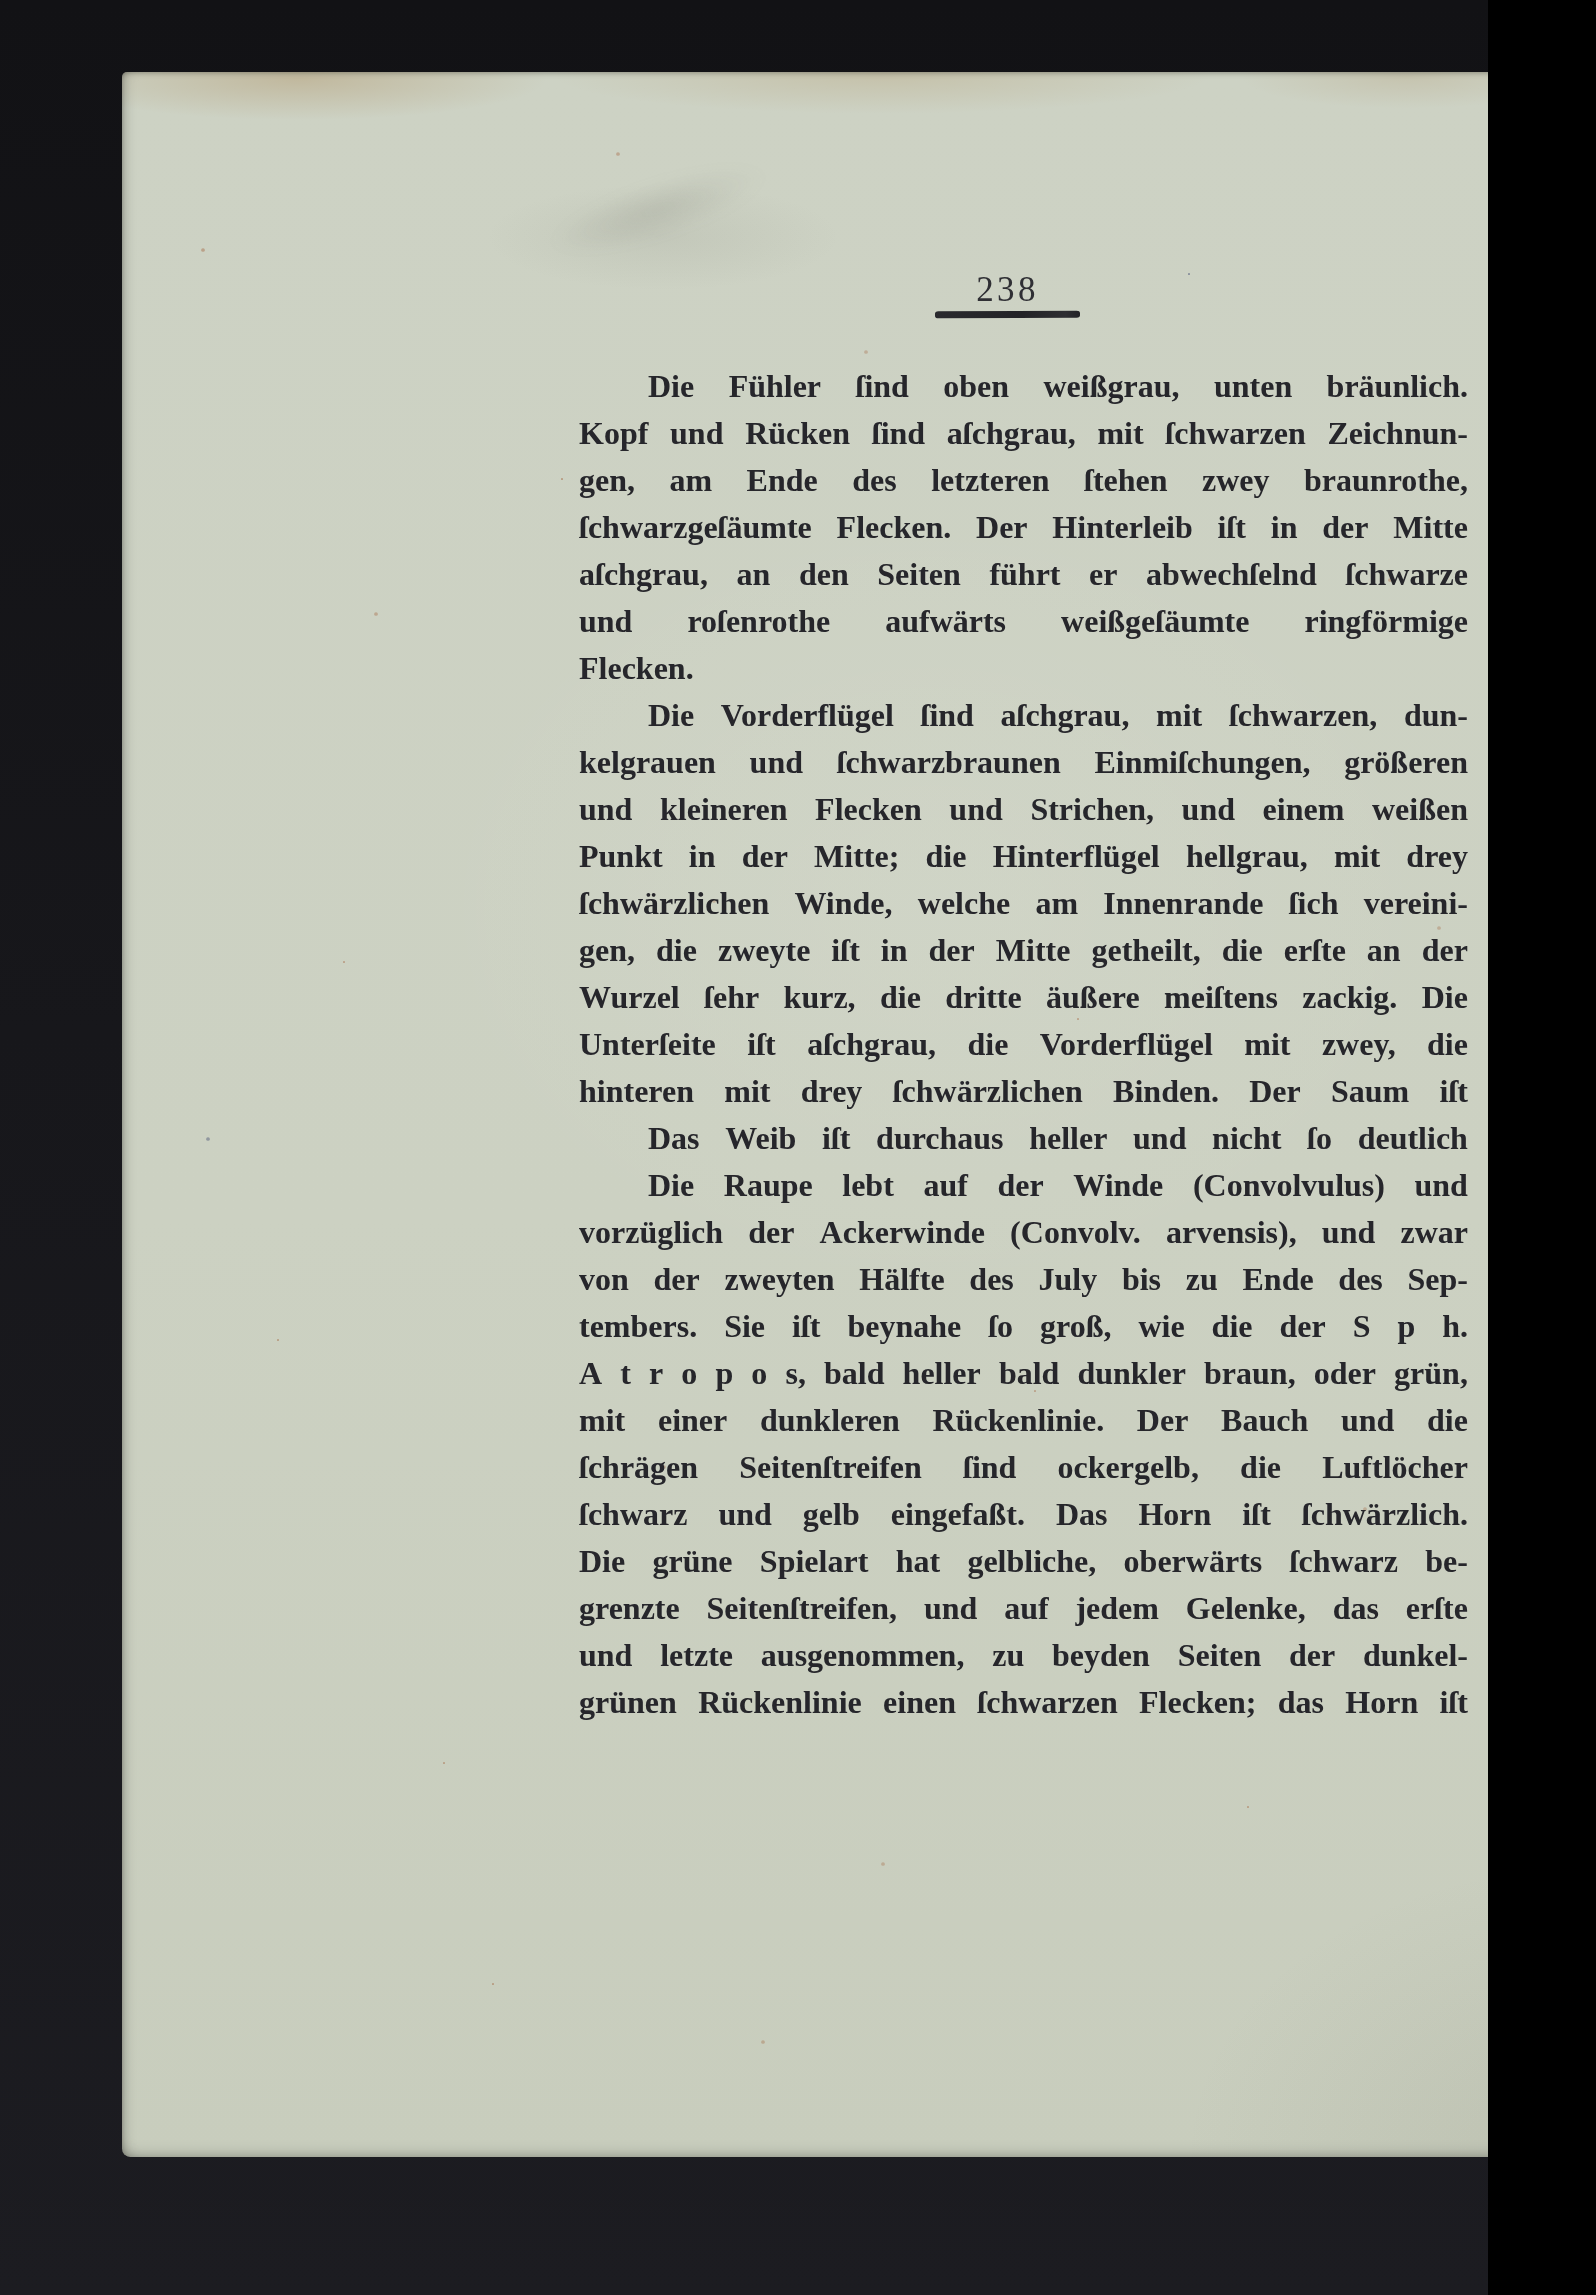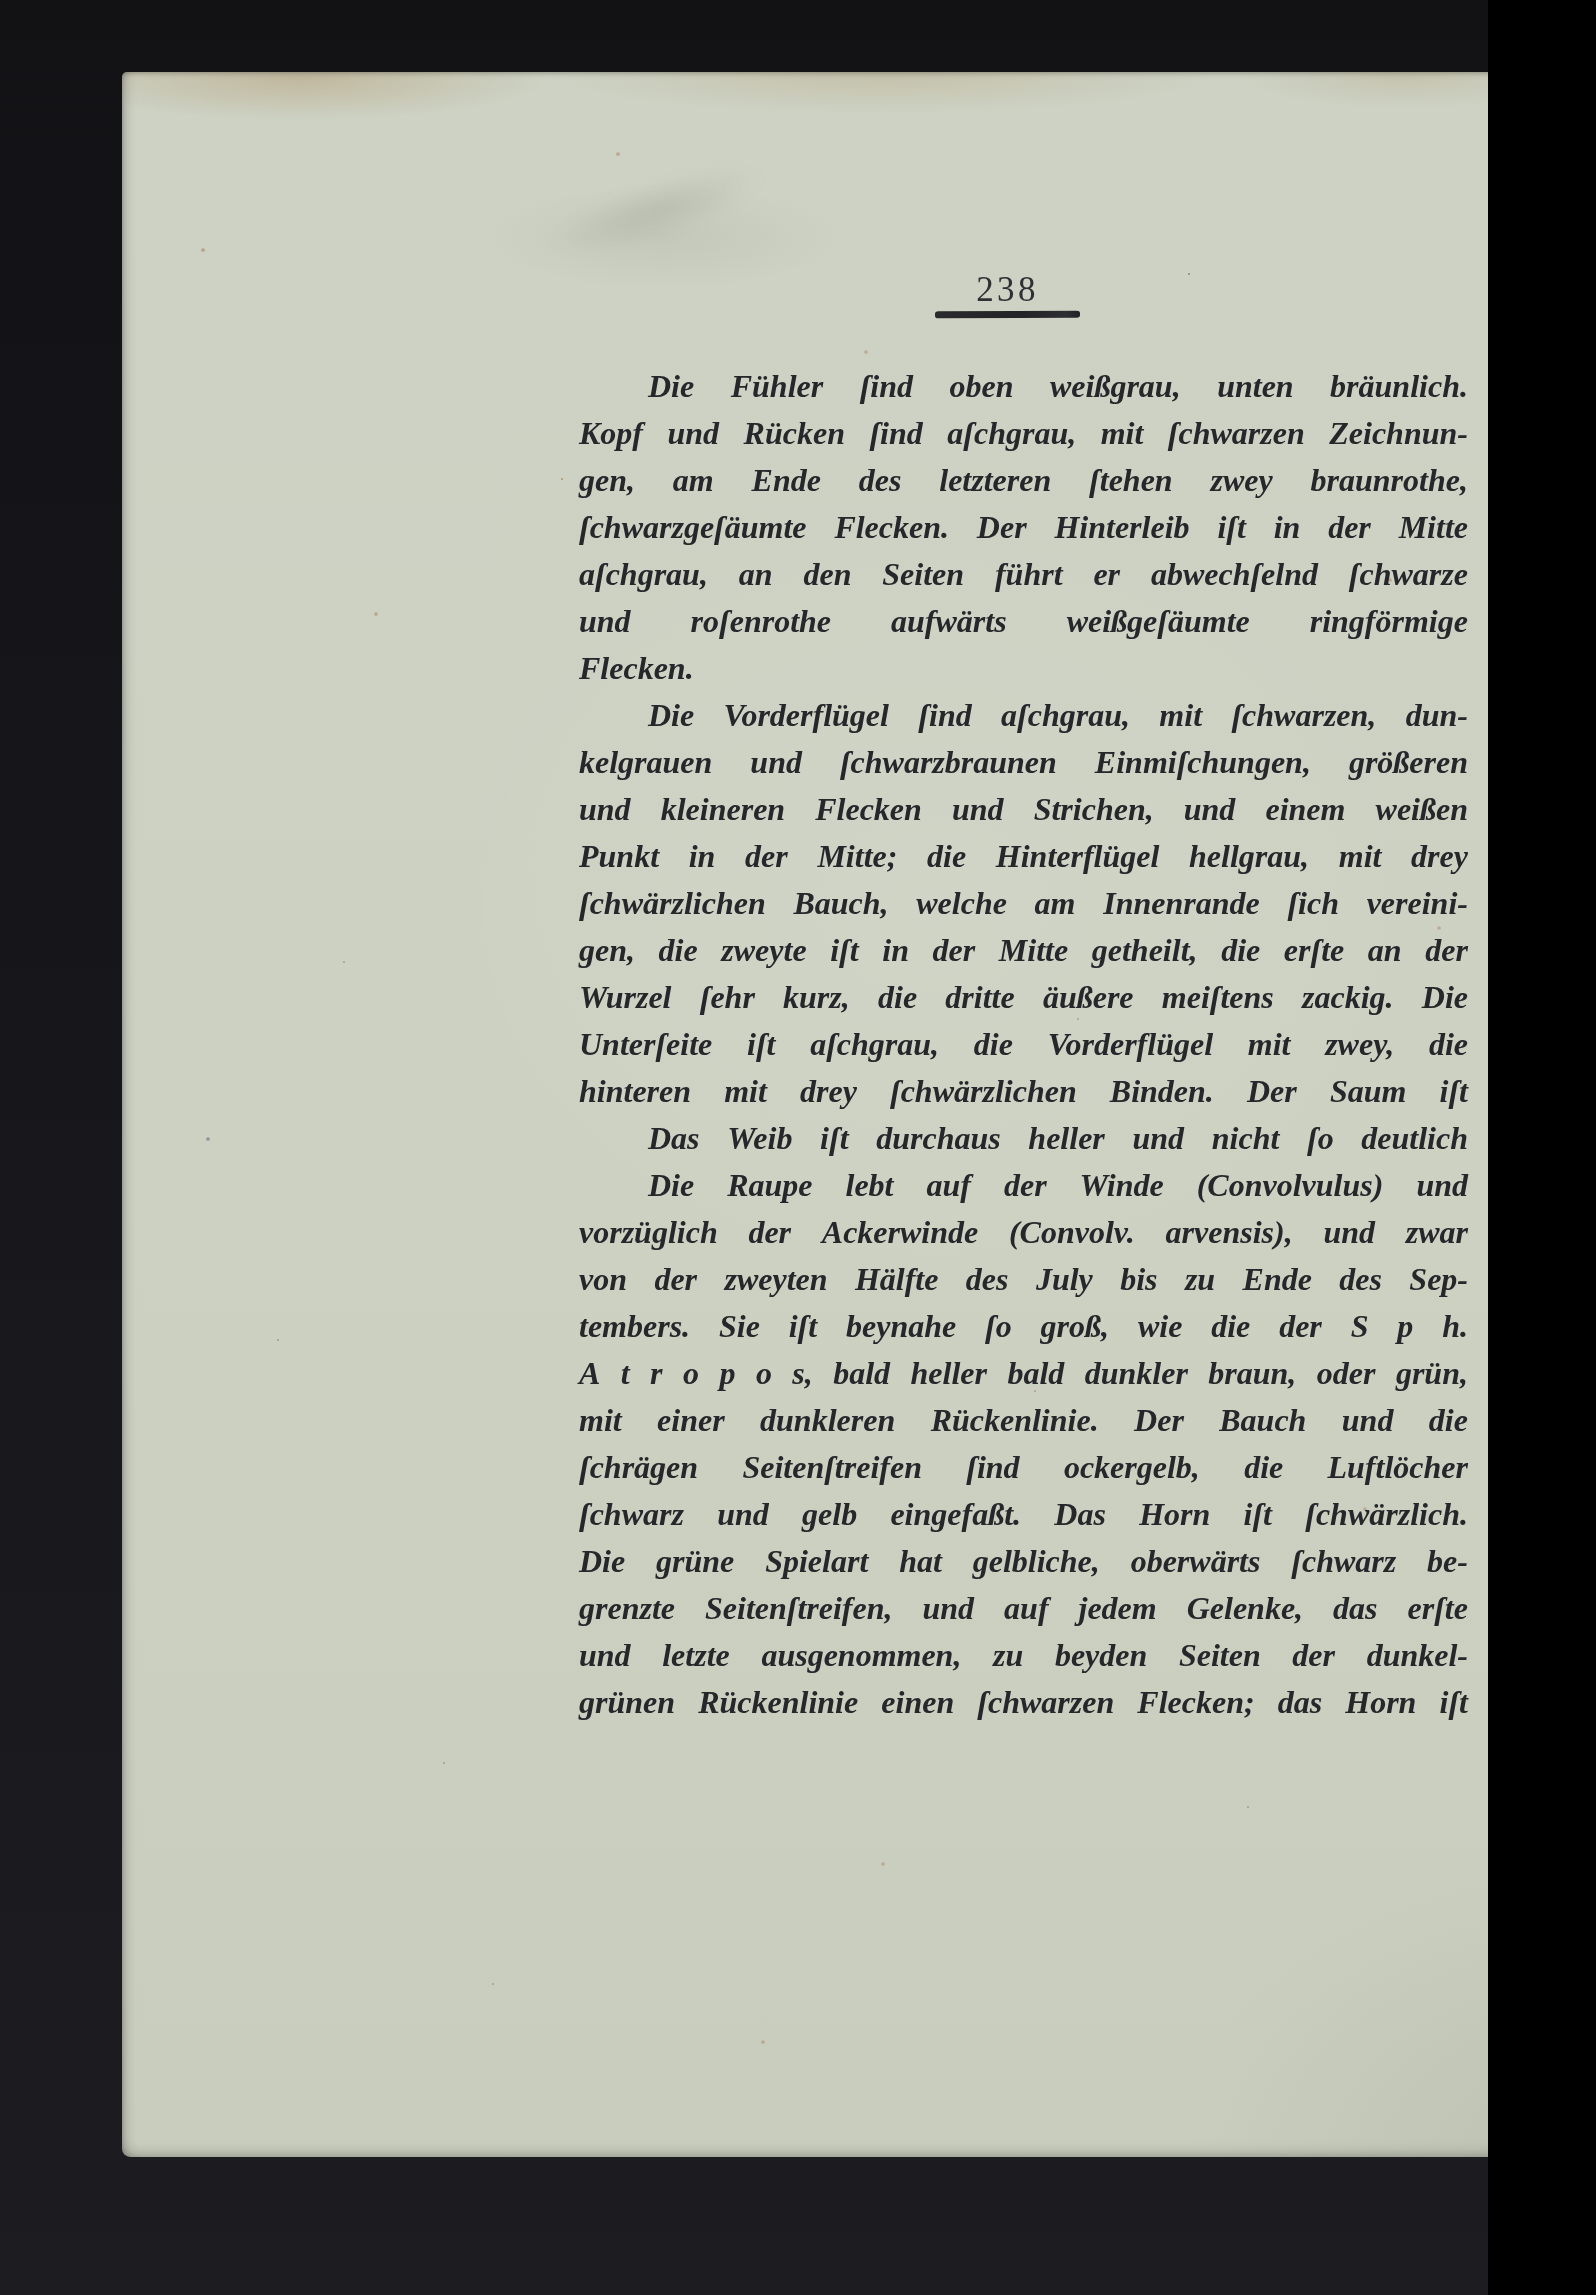--- a/index.html
+++ b/index.html
@@ -92,21 +92,20 @@
     position:absolute;left:457px;top:291px;width:889px;
     font-family:"Liberation Serif","DejaVu Serif",serif;
     font-weight:700;
     font-size:32px;
     color:var(--ink);
   }
   .line{
     height:47px;line-height:47px;
     white-space:nowrap;
     word-spacing:0.22em;
-    font-style:italic;
   }
   .line.just{
     display:flex;
     justify-content:space-between;
     word-spacing:normal;
   }
   .line.just span{display:inline-block;}
   .line.ind{padding-left:69px;}
 </style>
 </head>
@@ -211,21 +210,21 @@
           <span>der</span>
           <span>Mitte;</span>
           <span>die</span>
           <span>Hinterflügel</span>
           <span>hellgrau,</span>
           <span>mit</span>
           <span>drey</span>
         </div>
         <div class="line just">
           <span>ſchwärzlichen</span>
-          <span>Bauch,</span>
+          <span>Winde,</span>
           <span>welche</span>
           <span>am</span>
           <span>Innenrande</span>
           <span>ſich</span>
           <span>vereini-</span>
         </div>
         <div class="line just">
           <span>gen,</span>
           <span>die</span>
           <span>zweyte</span>

